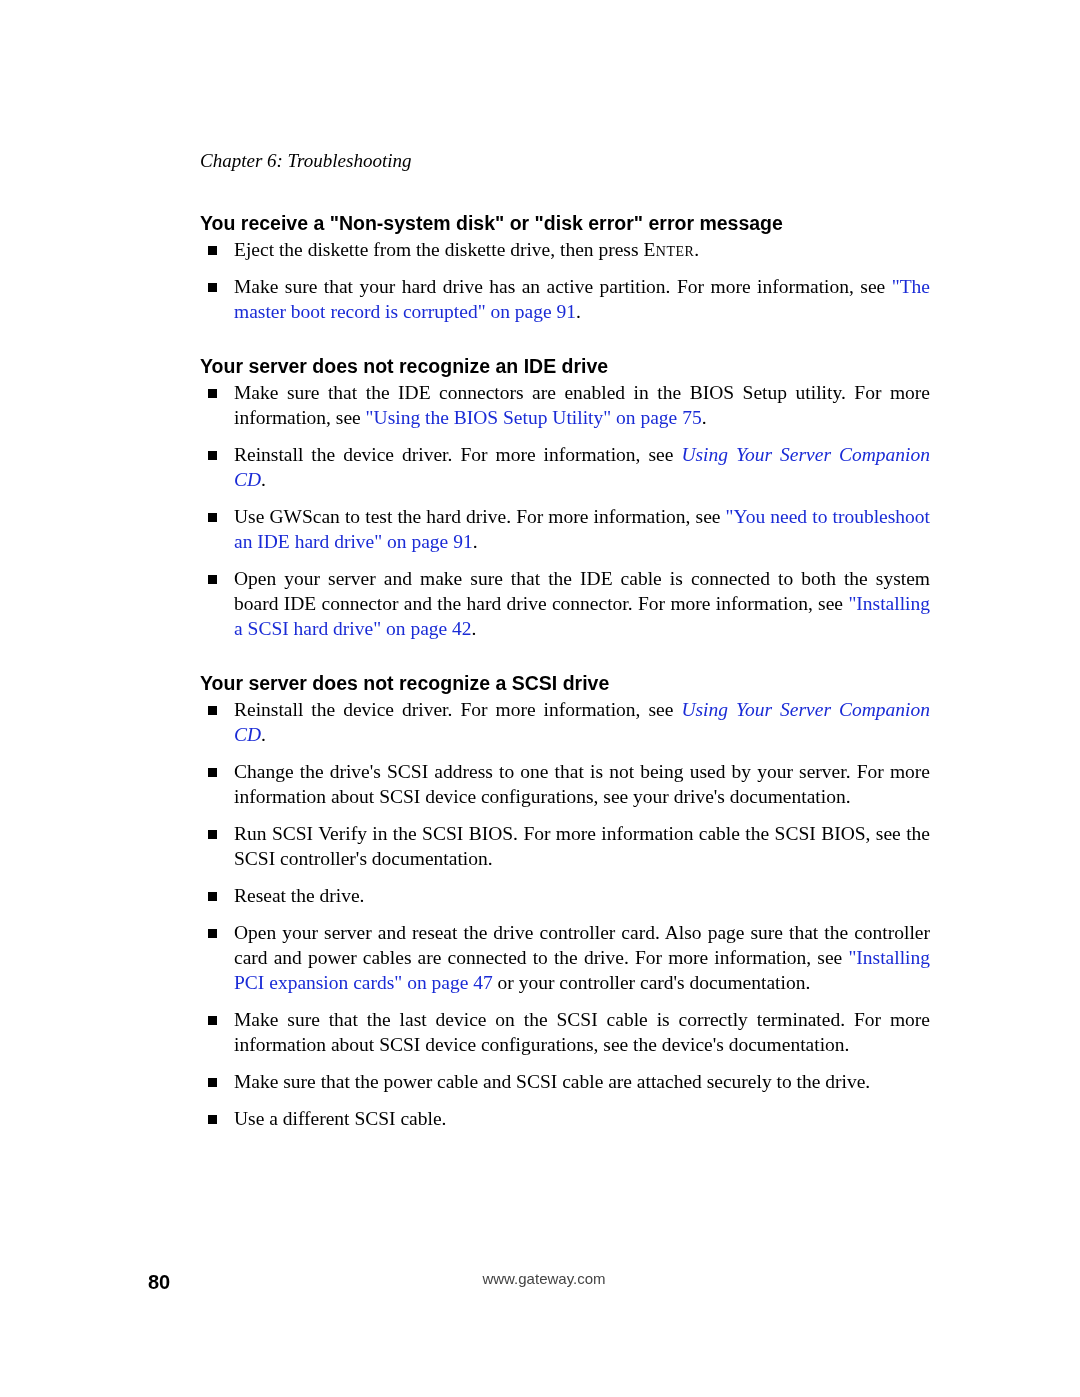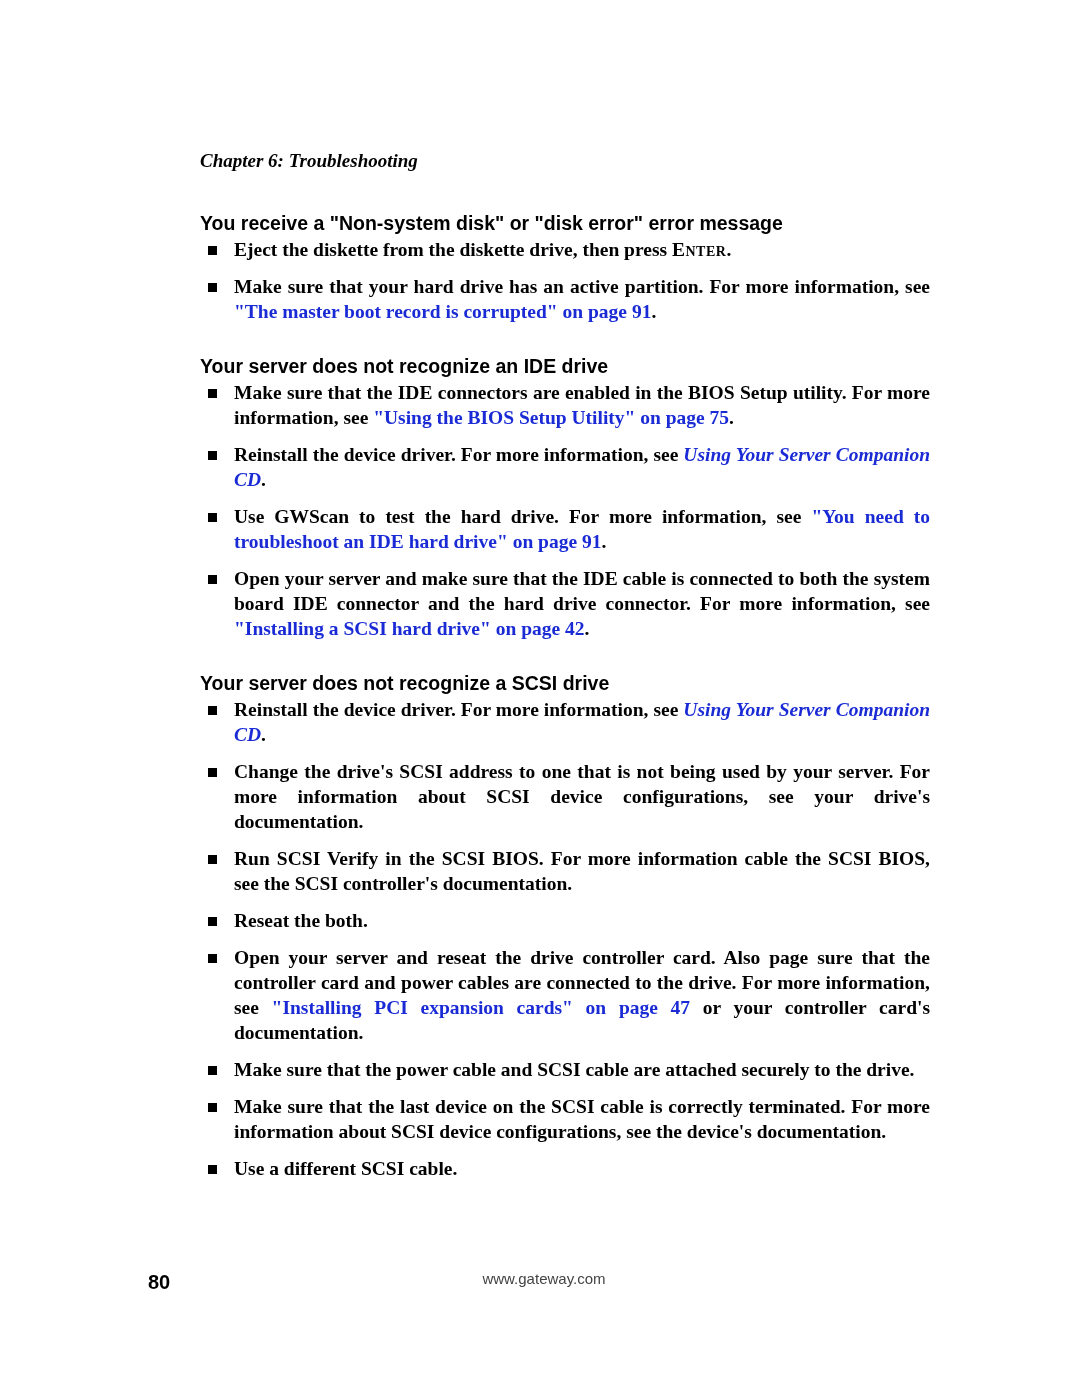--- a/index.html
+++ b/index.html
@@ -17,42 +17,42 @@
     padding: 150px 150px 0 200px;
     box-sizing: border-box;
     width: 100%;
     height: 100%;
     position: relative;
   }
   .chapter-header {
     font-style: italic;
     font-size: 19px;
     margin-bottom: 38px;
-    font-weight: 700;
+    font-weight: 400;
     color: #000;
   }
   .section-heading {
     font-family: Arial, Helvetica, sans-serif;
     font-weight: 700;
     font-size: 19.5px;
     margin: 28px 0 2px 0;
     line-height: 1.35;
   }
   ul.bullets {
     list-style: none;
     padding: 0 0 0 34px;
     margin: 0;
   }
   ul.bullets > li {
     position: relative;
     font-size: 19.5px;
     line-height: 1.28;
     margin: 0 0 12px 0;
     text-align: justify;
-    font-weight: 700;
+    font-weight: 400;
   }
   ul.bullets > li::before {
     content: "";
     position: absolute;
     left: -26px;
     top: 8px;
     width: 9px;
     height: 9px;
     background: #000;
   }
@@ -103,23 +103,23 @@
         <li><span>Make sure that the IDE connectors are enabled in the BIOS Setup utility. For more information, see </span><span class="link">"Using the BIOS Setup Utility" on page 75</span><span>.</span></li>
         <li><span>Reinstall the device driver. For more information, see </span><span class="link-italic">Using Your Server Companion CD</span><span>.</span></li>
         <li><span>Use GWScan to test the hard drive. For more information, see </span><span class="link">"You need to troubleshoot an IDE hard drive" on page 91</span><span>.</span></li>
         <li><span>Open your server and make sure that the IDE cable is connected to both the system board IDE connector and the hard drive connector. For more information, see </span><span class="link">"Installing a SCSI hard drive" on page 42</span><span>.</span></li>
       </ul>
       <div class="section-heading">Your server does not recognize a SCSI drive</div>
       <ul class="bullets">
         <li><span>Reinstall the device driver. For more information, see </span><span class="link-italic">Using Your Server Companion CD</span><span>.</span></li>
         <li><span>Change the drive's SCSI address to one that is not being used by your server. For more information about SCSI device configurations, see your drive's documentation.</span></li>
         <li><span>Run SCSI Verify in the SCSI BIOS. For more information cable the SCSI BIOS, see the SCSI controller's documentation.</span></li>
-        <li><span>Reseat the both.</span></li>
+        <li><span>Reseat the drive.</span></li>
         <li><span>Open your server and reseat the drive controller card. Also page sure that the controller card and power cables are connected to the drive. For more information, see </span><span class="link">"Installing PCI expansion cards" on page 47</span><span> or your controller card's documentation.</span></li>
+        <li><span>Make sure that the last device on the SCSI cable is correctly terminated. For more information about SCSI device configurations, see the device's documentation.</span></li>
         <li><span>Make sure that the power cable and SCSI cable are attached securely to the drive.</span></li>
-        <li><span>Make sure that the last device on the SCSI cable is correctly terminated. For more information about SCSI device configurations, see the device's documentation.</span></li>
         <li><span>Use a different SCSI cable.</span></li>
       </ul>
     </div>
 </div>
 
 <div class="page-num">80</div>
 <div class="footer">www.gateway.com</div>
 
 </body></html>

